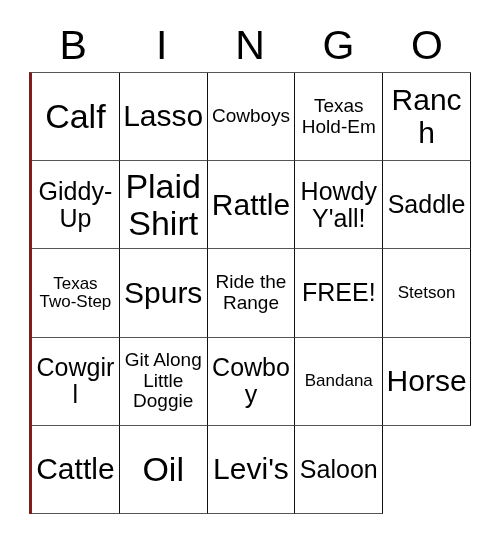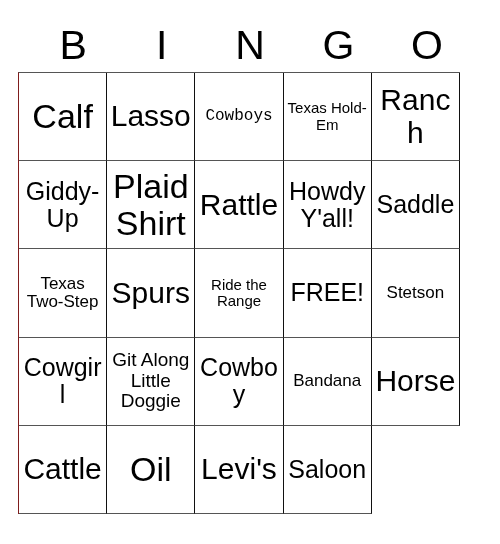--- a/index.html
+++ b/index.html
@@ -40,26 +40,26 @@
     font-size: 41px;
     font-weight: 400;
     line-height: 1;
     letter-spacing: 0;
     color: #000000;
   }
 
   
   #grid {
     position: absolute;
-    left: 18px;
+    left: 29px;
     top: 72px;
     width: 442px;
     height: 442px;
     border-top: 1px solid #555555;
-    border-left: 1px solid #7f1d1d;
+    border-left: 3px solid #7f1d1d;
     box-sizing: border-box;
     display: grid;
     grid-template-columns: repeat(5, 1fr);
     grid-template-rows: repeat(5, 1fr);
   }
   .cell {
     border-right: 1px solid #111111;
     border-bottom: 1px solid #555555;
     box-sizing: border-box;
     background: #ffffff;
@@ -76,24 +76,24 @@
     word-wrap: break-word;
     overflow-wrap: break-word;
     hyphens: none;
     color: #000000;
   }
 
   
   .fs-xl   { font-size: 34px; }
   .fs-lg   { font-size: 30px; }
   .fs-md   { font-size: 25px; }
-  .fs-sm   { font-size: 15px; }
+  .fs-sm   { font-size: 19px; }
   .fs-xs   { font-size: 17px; }
   .fs-xxs  { font-size: 19px; }
-  .fs-tiny { font-size: 16px; font-family: Liberation Mono, monospace; }
+  .fs-tiny { font-size: 19px; }
 </style>
 </head>
 <body>
 
 <div id="card">
 
   <div id="header">
     <div class="header-cell">B</div>
     <div class="header-cell">I</div>
     <div class="header-cell">N</div>

